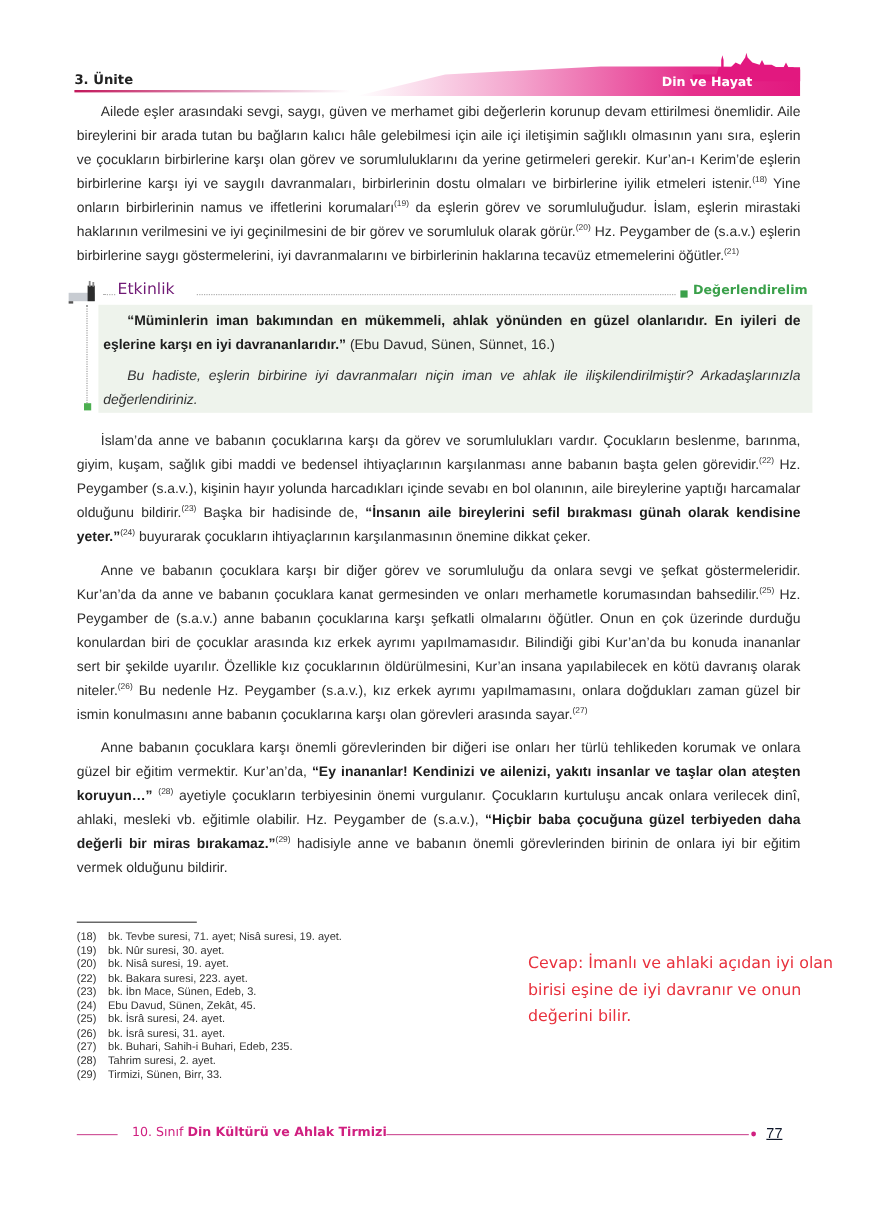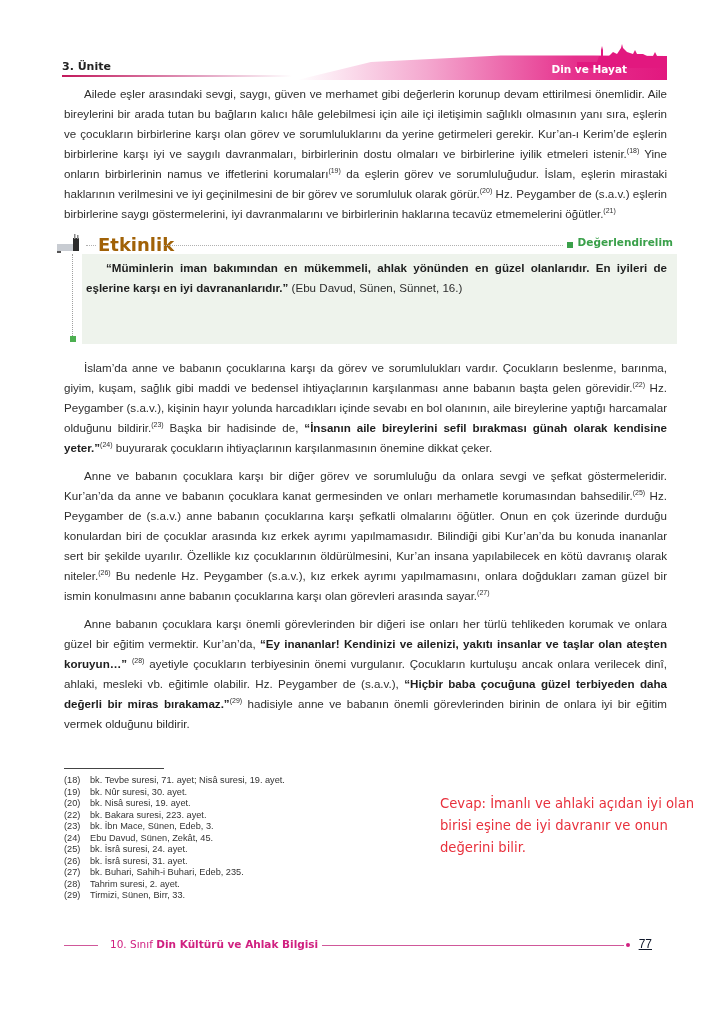--- a/index.html
+++ b/index.html
@@ -35,22 +35,22 @@
   sup { font-size: 7px; line-height: 0; vertical-align: 5px; }
   b { color: #1e1e1e; }
 
   .activity { position: relative; margin: 4px 0 14px 0; height: 112px; }
   .activity-icon { position: absolute; left: -7px; top: 2px; width: 30px; height: 20px; }
   .activity-dots-v {
     position: absolute; left: 8px; top: 22px; height: 84px; border-left: 1.5px dotted #a0a0a0;
   }
   .activity-dot-end { position: absolute; left: 6px; top: 104px; width: 6px; height: 6px; background: #4caf50; }
   .activity-title {
-    position: absolute; left: 34px; top: 2px; color: #a16207; font-family: "DejaVu Sans", sans-serif;
-    font-weight: bold; font-size: 18px;
+    position: absolute; left: 34px; top: 2px; color: #701a75; font-family: "DejaVu Sans", sans-serif;
+    font-weight: normal; font-size: 13px;
   }
   .activity-dots-h {
     position: absolute; left: 100px; right: 104px; top: 13px; border-top: 1.5px dotted #b0b0b0;
   }
   .activity-dots-pre { position: absolute; left: 22px; width: 10px; top: 13px; border-top: 1.5px dotted #b0b0b0; }
   .activity-square { position: absolute; right: 94px; top: 10px; width: 6px; height: 6px; background: #3aa04a; }
   .activity-tag {
     position: absolute; right: -6px; top: 4px; color: #3aa04a; font-family: "DejaVu Sans", sans-serif;
     font-weight: bold; font-size: 10.5px; margin-left: 32px;
   }
@@ -106,20 +106,21 @@
     </svg>
     <div class="activity-dots-pre"></div>
     <span class="activity-title">Etkinlik</span>
     <div class="activity-dots-h"></div>
     <div class="activity-square"></div>
     <span class="activity-tag">Değerlendirelim</span>
     <div class="activity-dots-v"></div>
     <div class="activity-dot-end"></div>
     <div class="activity-box">
       <p><b>“Müminlerin iman bakımından en mükemmeli, ahlak yönünden en güzel olanlarıdır. En iyileri de eşlerine karşı en iyi davrananlarıdır.”</b><span> (Ebu Davud, Sünen, Sünnet, 16.)</span></p>
+      <p class="q">Bu hadiste, eşlerin birbirine iyi davranmaları niçin iman ve ahlak ile ilişkilendirilmiştir? Arkadaşlarınızla değerlendiriniz.</p>
     </div>
   </div>
 
   <p class="body"><span>İslam’da anne ve babanın çocuklarına karşı da görev ve sorumlulukları vardır. Çocukların beslenme, barınma, giyim, kuşam, sağlık gibi maddi ve bedensel ihtiyaçlarının karşılanması anne babanın başta gelen görevidir.</span><sup>(22)</sup><span> Hz. Peygamber (s.a.v.), kişinin hayır yolunda harcadıkları içinde sevabı en bol olanının, aile bireylerine yaptığı harcamalar olduğunu bildirir.</span><sup>(23)</sup><span> Başka bir hadisinde de, </span><b>“İnsanın aile bireylerini sefil bırakması günah olarak kendisine yeter.”</b><sup>(24)</sup><span> buyurarak çocukların ihtiyaçlarının karşılanmasının önemine dikkat çeker.</span></p>
   <p class="body"><span>Anne ve babanın çocuklara karşı bir diğer görev ve sorumluluğu da onlara sevgi ve şefkat göstermeleridir. Kur’an’da da anne ve babanın çocuklara kanat germesinden ve onları merhametle korumasından bahsedilir.</span><sup>(25)</sup><span> Hz. Peygamber de (s.a.v.) anne babanın çocuklarına karşı şefkatli olmalarını öğütler. Onun en çok üzerinde durduğu konulardan biri de çocuklar arasında kız erkek ayrımı yapılmamasıdır. Bilindiği gibi Kur’an’da bu konuda inananlar sert bir şekilde uyarılır. Özellikle kız çocuklarının öldürülmesini, Kur’an insana yapılabilecek en kötü davranış olarak niteler.</span><sup>(26)</sup><span> Bu nedenle Hz. Peygamber (s.a.v.), kız erkek ayrımı yapılmamasını, onlara doğdukları zaman güzel bir ismin konulmasını anne babanın çocuklarına karşı olan görevleri arasında sayar.</span><sup>(27)</sup></p>
   <p class="body"><span>Anne babanın çocuklara karşı önemli görevlerinden bir diğeri ise onları her türlü tehlikeden korumak ve onlara güzel bir eğitim vermektir. Kur’an’da, </span><b>“Ey inananlar! Kendinizi ve ailenizi, yakıtı insanlar ve taşlar olan ateşten koruyun…”</b><span> </span><sup>(28)</sup><span> ayetiyle çocukların terbiyesinin önemi vurgulanır. Çocukların kurtuluşu ancak onlara verilecek dinî, ahlaki, mesleki vb. eğitimle olabilir. Hz. Peygamber de (s.a.v.), </span><b>“Hiçbir baba çocuğuna güzel terbiyeden daha değerli bir miras bırakamaz.”</b><sup>(29)</sup><span> hadisiyle anne ve babanın önemli görevlerinden birinin de onlara iyi bir eğitim vermek olduğunu bildirir.</span></p>
 </div>
 
 <div class="footnotes">
   <div class="fn-rule"></div>
@@ -135,17 +136,17 @@
       <div class="fn"><span class="num">(27)</span><span>bk. Buhari, Sahih-i Buhari, Edeb, 235.</span></div>
       <div class="fn"><span class="num">(28)</span><span>Tahrim suresi, 2. ayet.</span></div>
       <div class="fn"><span class="num">(29)</span><span>Tirmizi, Sünen, Birr, 33.</span></div>
     </div>
 </div>
 
 <div class="answer">Cevap: İmanlı ve ahlaki açıdan iyi olan birisi eşine de iyi davranır ve onun değerini bilir.</div>
 
 <div class="footer">
   <div class="footer-line-l"></div>
-  <span class="footer-text"><span class="grade">10. Sınıf </span><span class="course">Din Kültürü ve Ahlak Bilgisi</span></span>
+  <span class="footer-text"><span class="grade">10. Sınıf </span><span class="course">Din Kültürü ve Ahlak Tirmizi</span></span>
   <div class="footer-line-r"></div>
   <div class="footer-dot"></div>
   <span class="page-num">77</span>
 </div>
 
 </body></html>

